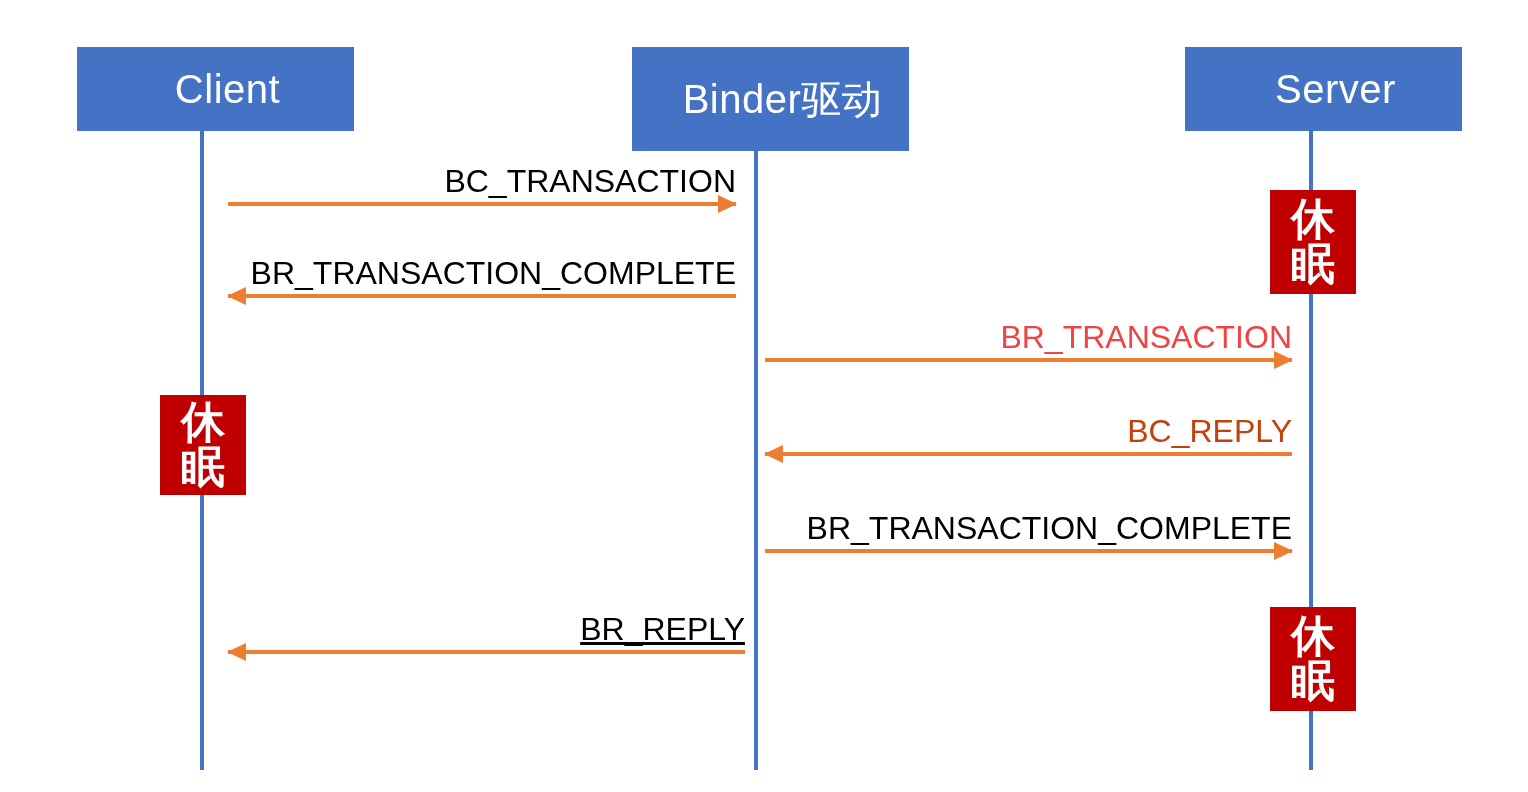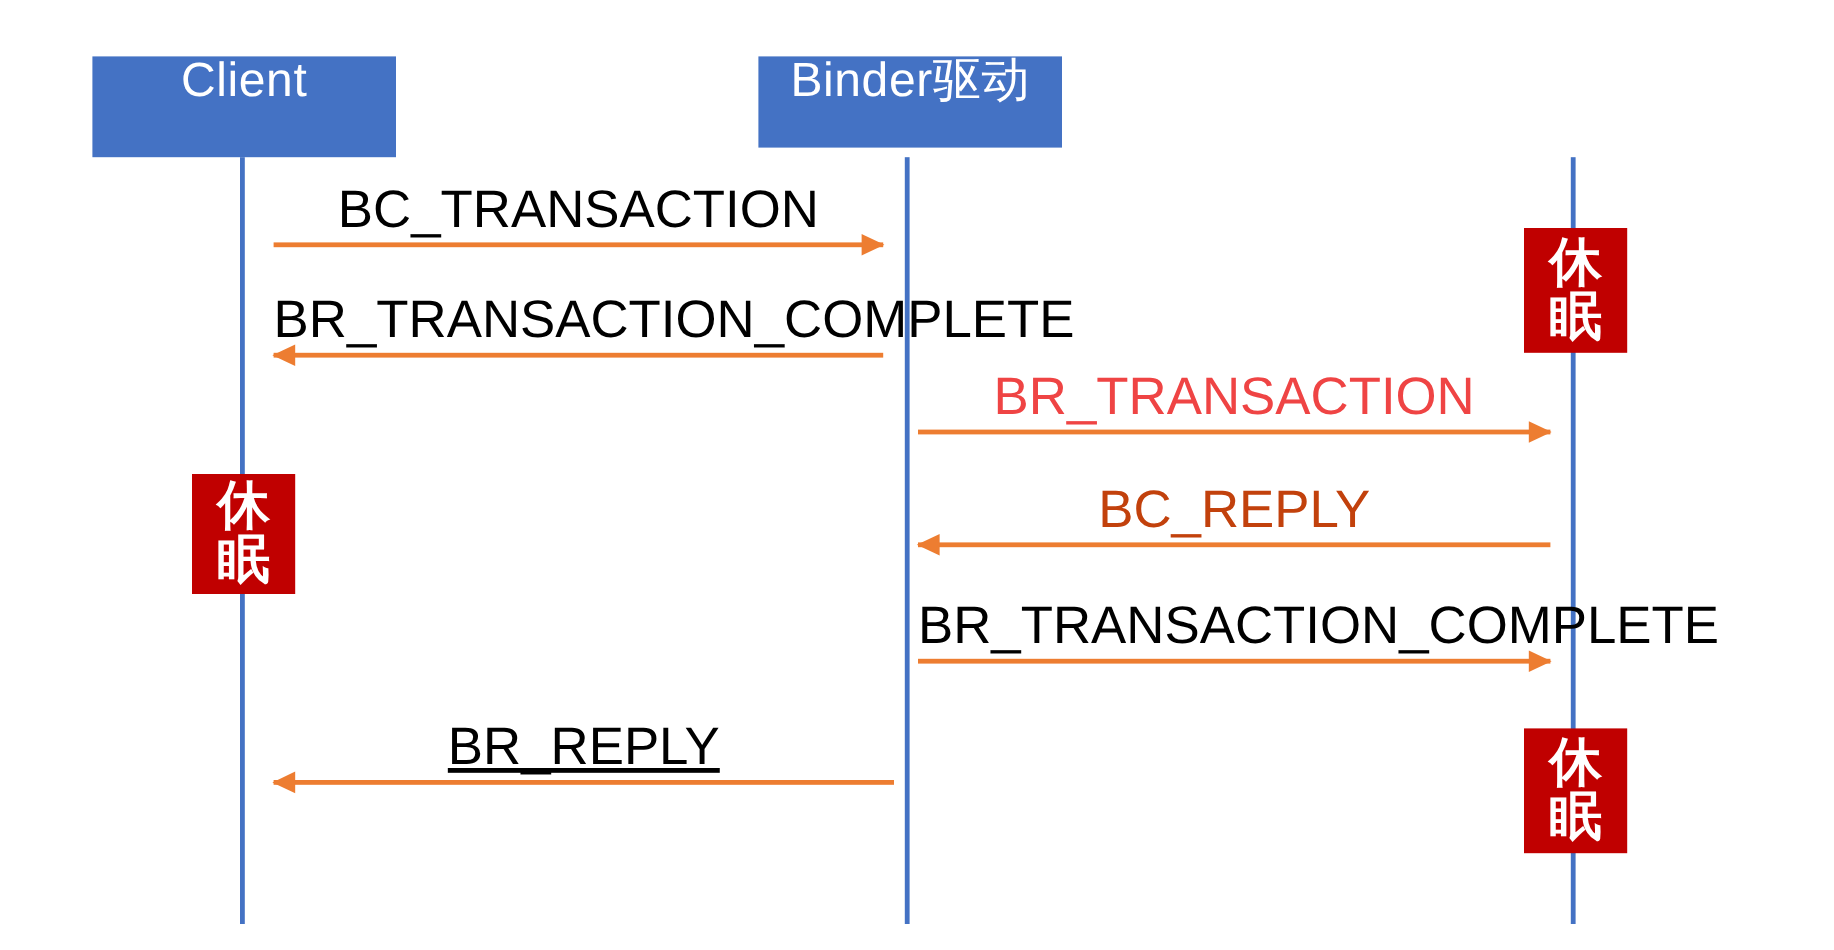--- a/index.html
+++ b/index.html
@@ -8,47 +8,48 @@
     width:1528px;height:792px;
     background:#ffffff;
     font-family:"Liberation Sans","DejaVu Sans",sans-serif;
     overflow:hidden;
   }
   #canvas{position:relative;width:1528px;height:792px;}
 
   
   .participant{
     position:absolute;
-    display:flex;justify-content:center;
+    display:flex;align-items:center;justify-content:center;
     color:#ffffff;
     font-size:40px;
     font-weight:400;
     letter-spacing:0.5px;
     white-space:nowrap;
     line-height:1;
+    padding-left:24px;
   }
   
   .lifeline{
     position:absolute;
     width:4px;
   }
   
   .msg{position:absolute;}
   .msg .line{
     position:absolute;
     left:0;top:0;
     height:4px;
   }
   .msg .label{
     position:absolute;
     bottom:9px;
     width:100%;
-    text-align:center;
+    text-align:right;
     color:#000000;
-    font-size:44px;
+    font-size:32px;
     line-height:1;
     white-space:nowrap;
   }
   .msg .head{
     position:absolute;
     top:-7px;
     width:0;height:0;
     border-top:9px solid transparent;
     border-bottom:9px solid transparent;
   }
@@ -72,22 +73,25 @@
 </head>
 <body>
 
 <div id="canvas">
     <div class="lifeline" style="left: 200px; top: 131px; height: 639px; background: rgb(68, 114, 196);"></div>
     <div class="lifeline" style="left: 754px; top: 131px; height: 639px; background: rgb(68, 114, 196);"></div>
     <div class="lifeline" style="left: 1309px; top: 131px; height: 639px; background: rgb(68, 114, 196);"></div>
     <div class="participant" style="left: 77px; top: 47px; width: 253px; height: 84px; background: rgb(68, 114, 196); color: rgb(255, 255, 255);">
       <span>Client</span>
     </div>
-    <div class="participant" style="left: 632px; top: 47px; width: 253px; height: 76px; background: rgb(68, 114, 196); color: rgb(255, 255, 255);">
+    <div class="participant" style="left: 632px; top: 47px; width: 253px; height: 104px; background: rgb(68, 114, 196); color: rgb(255, 255, 255);">
       <span>Binder驱动</span>
+    </div>
+    <div class="participant" style="left: 1185px; top: 47px; width: 253px; height: 84px; background: rgb(68, 114, 196); color: rgb(255, 255, 255);">
+      <span>Server</span>
     </div>
     <div class="msg right" style="left: 228px; top: 202px; width: 508px; height: 4px;">
       <div class="line" style="width: 508px; background: rgb(237, 125, 49);"></div>
       <div class="head" style="border-left-color: rgb(237, 125, 49);"></div>
       <div class="label" style="color: rgb(0, 0, 0);">BC_TRANSACTION</div>
     </div>
     <div class="msg left" style="left: 228px; top: 294px; width: 508px; height: 4px;">
       <div class="line" style="width: 508px; background: rgb(237, 125, 49);"></div>
       <div class="head" style="border-right-color: rgb(237, 125, 49);"></div>
       <div class="label" style="color: rgb(0, 0, 0);">BR_TRANSACTION_COMPLETE</div>

